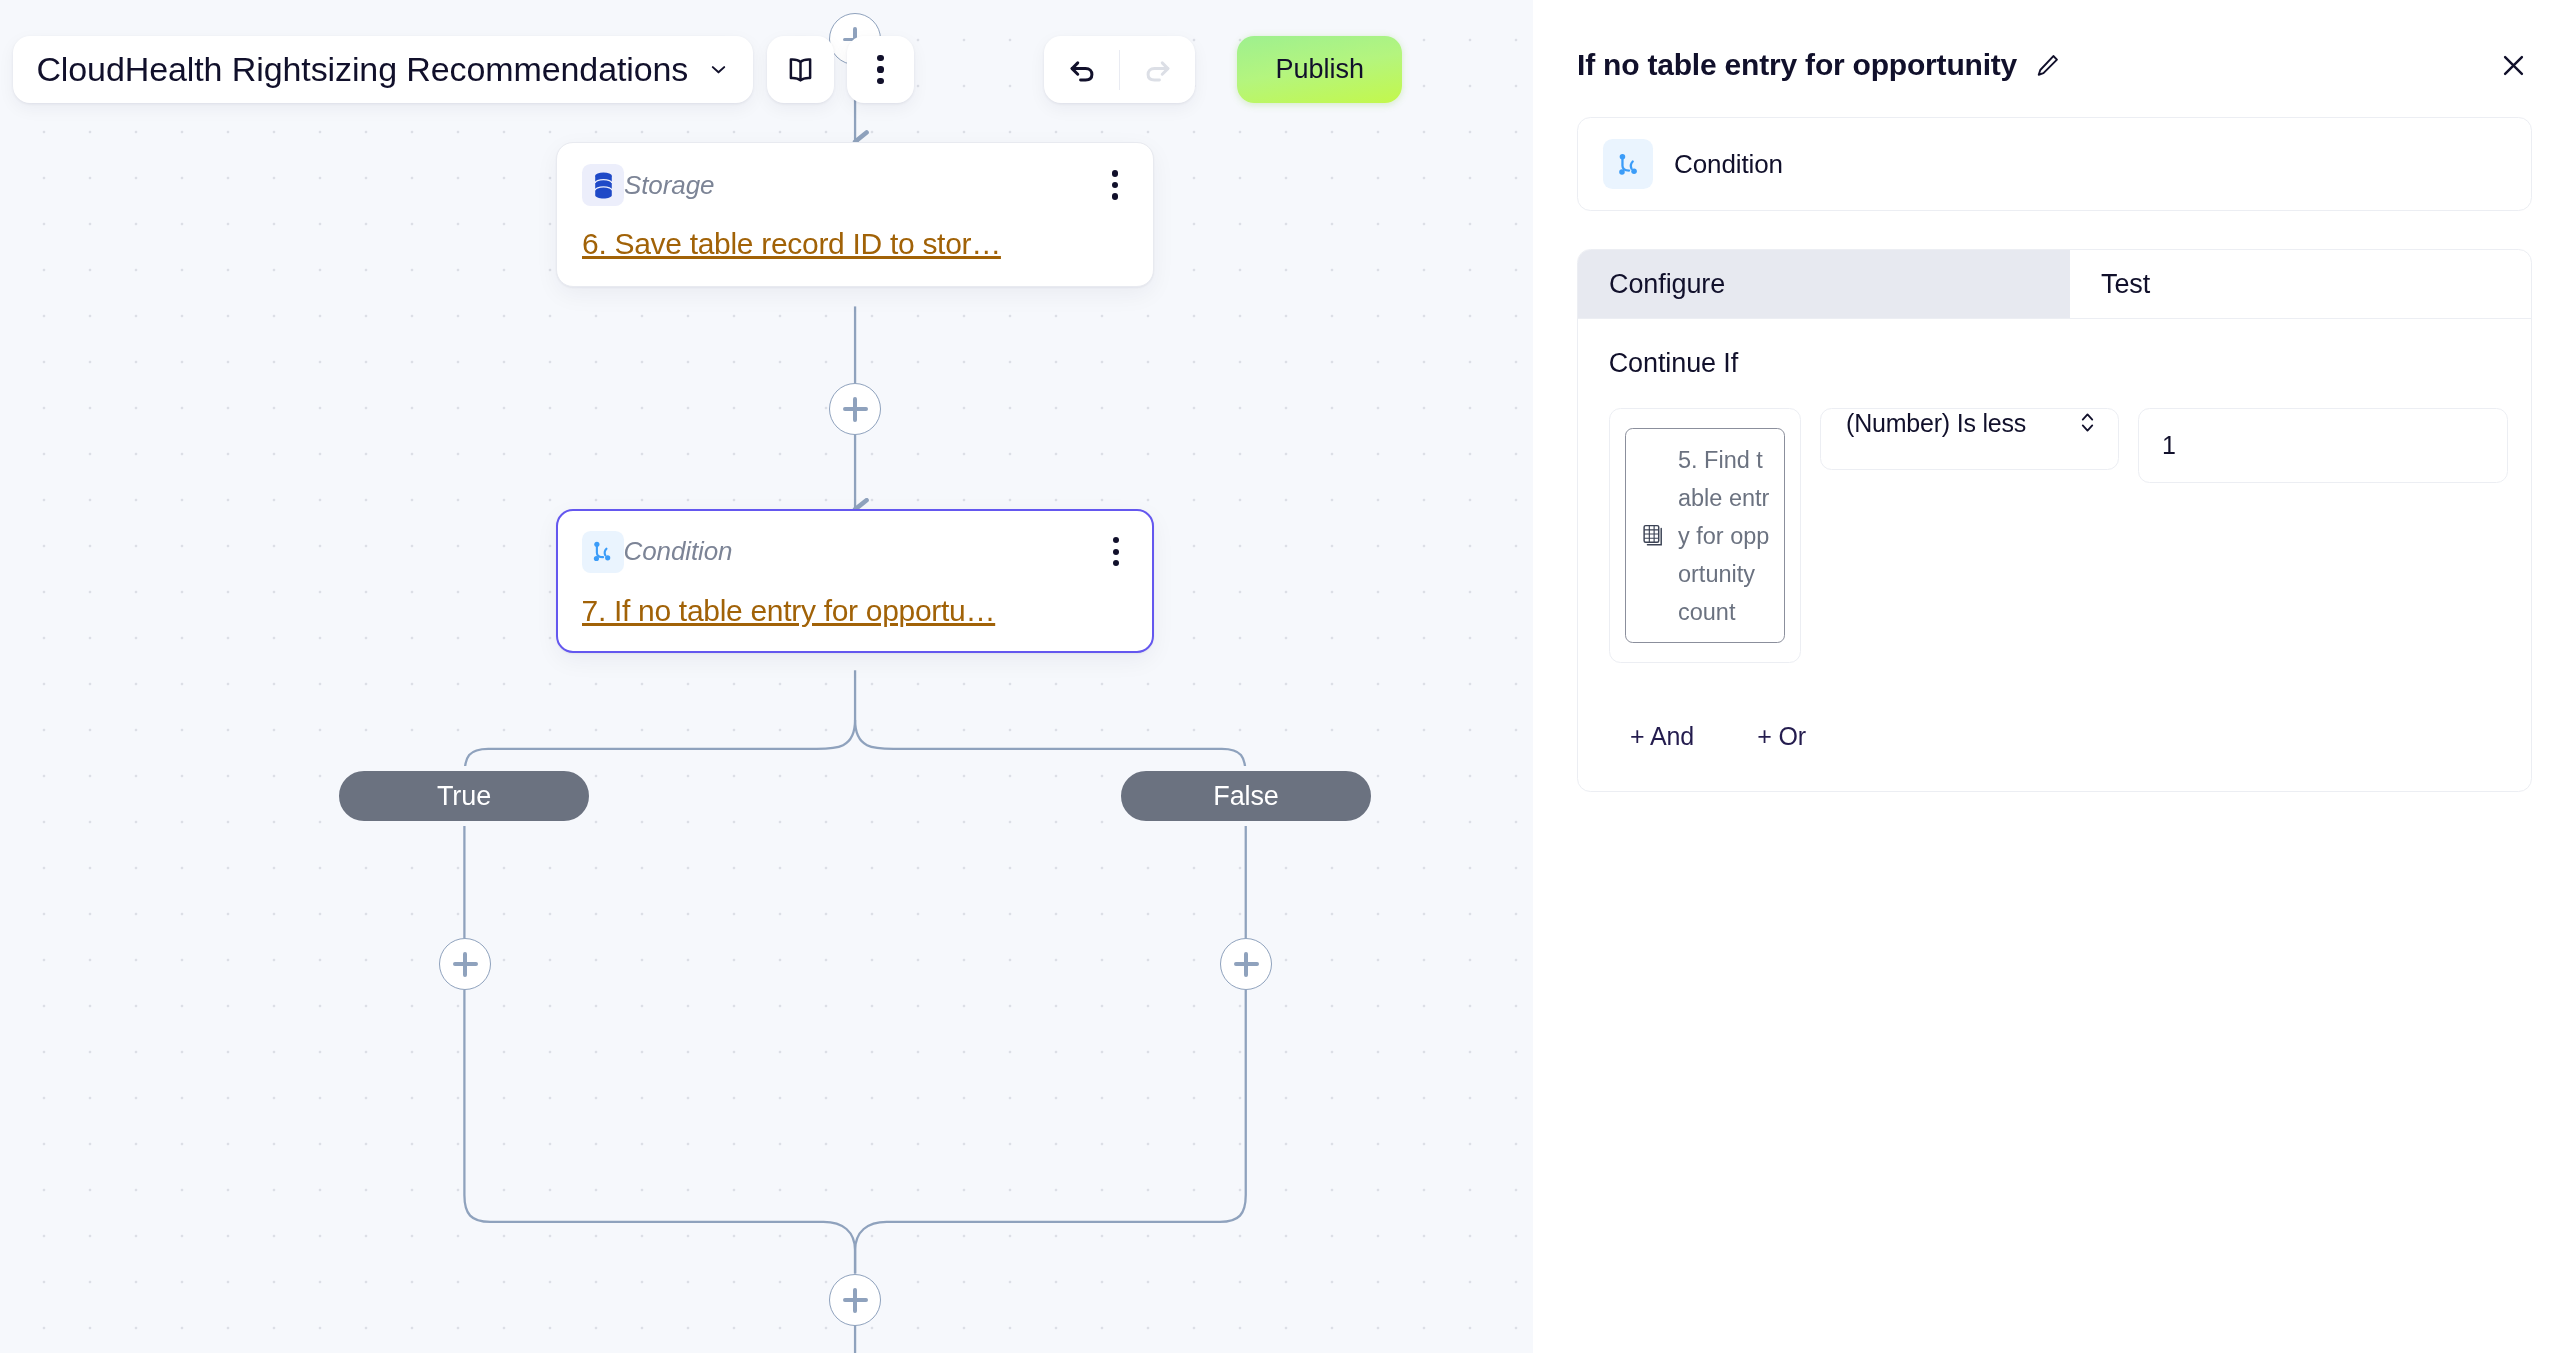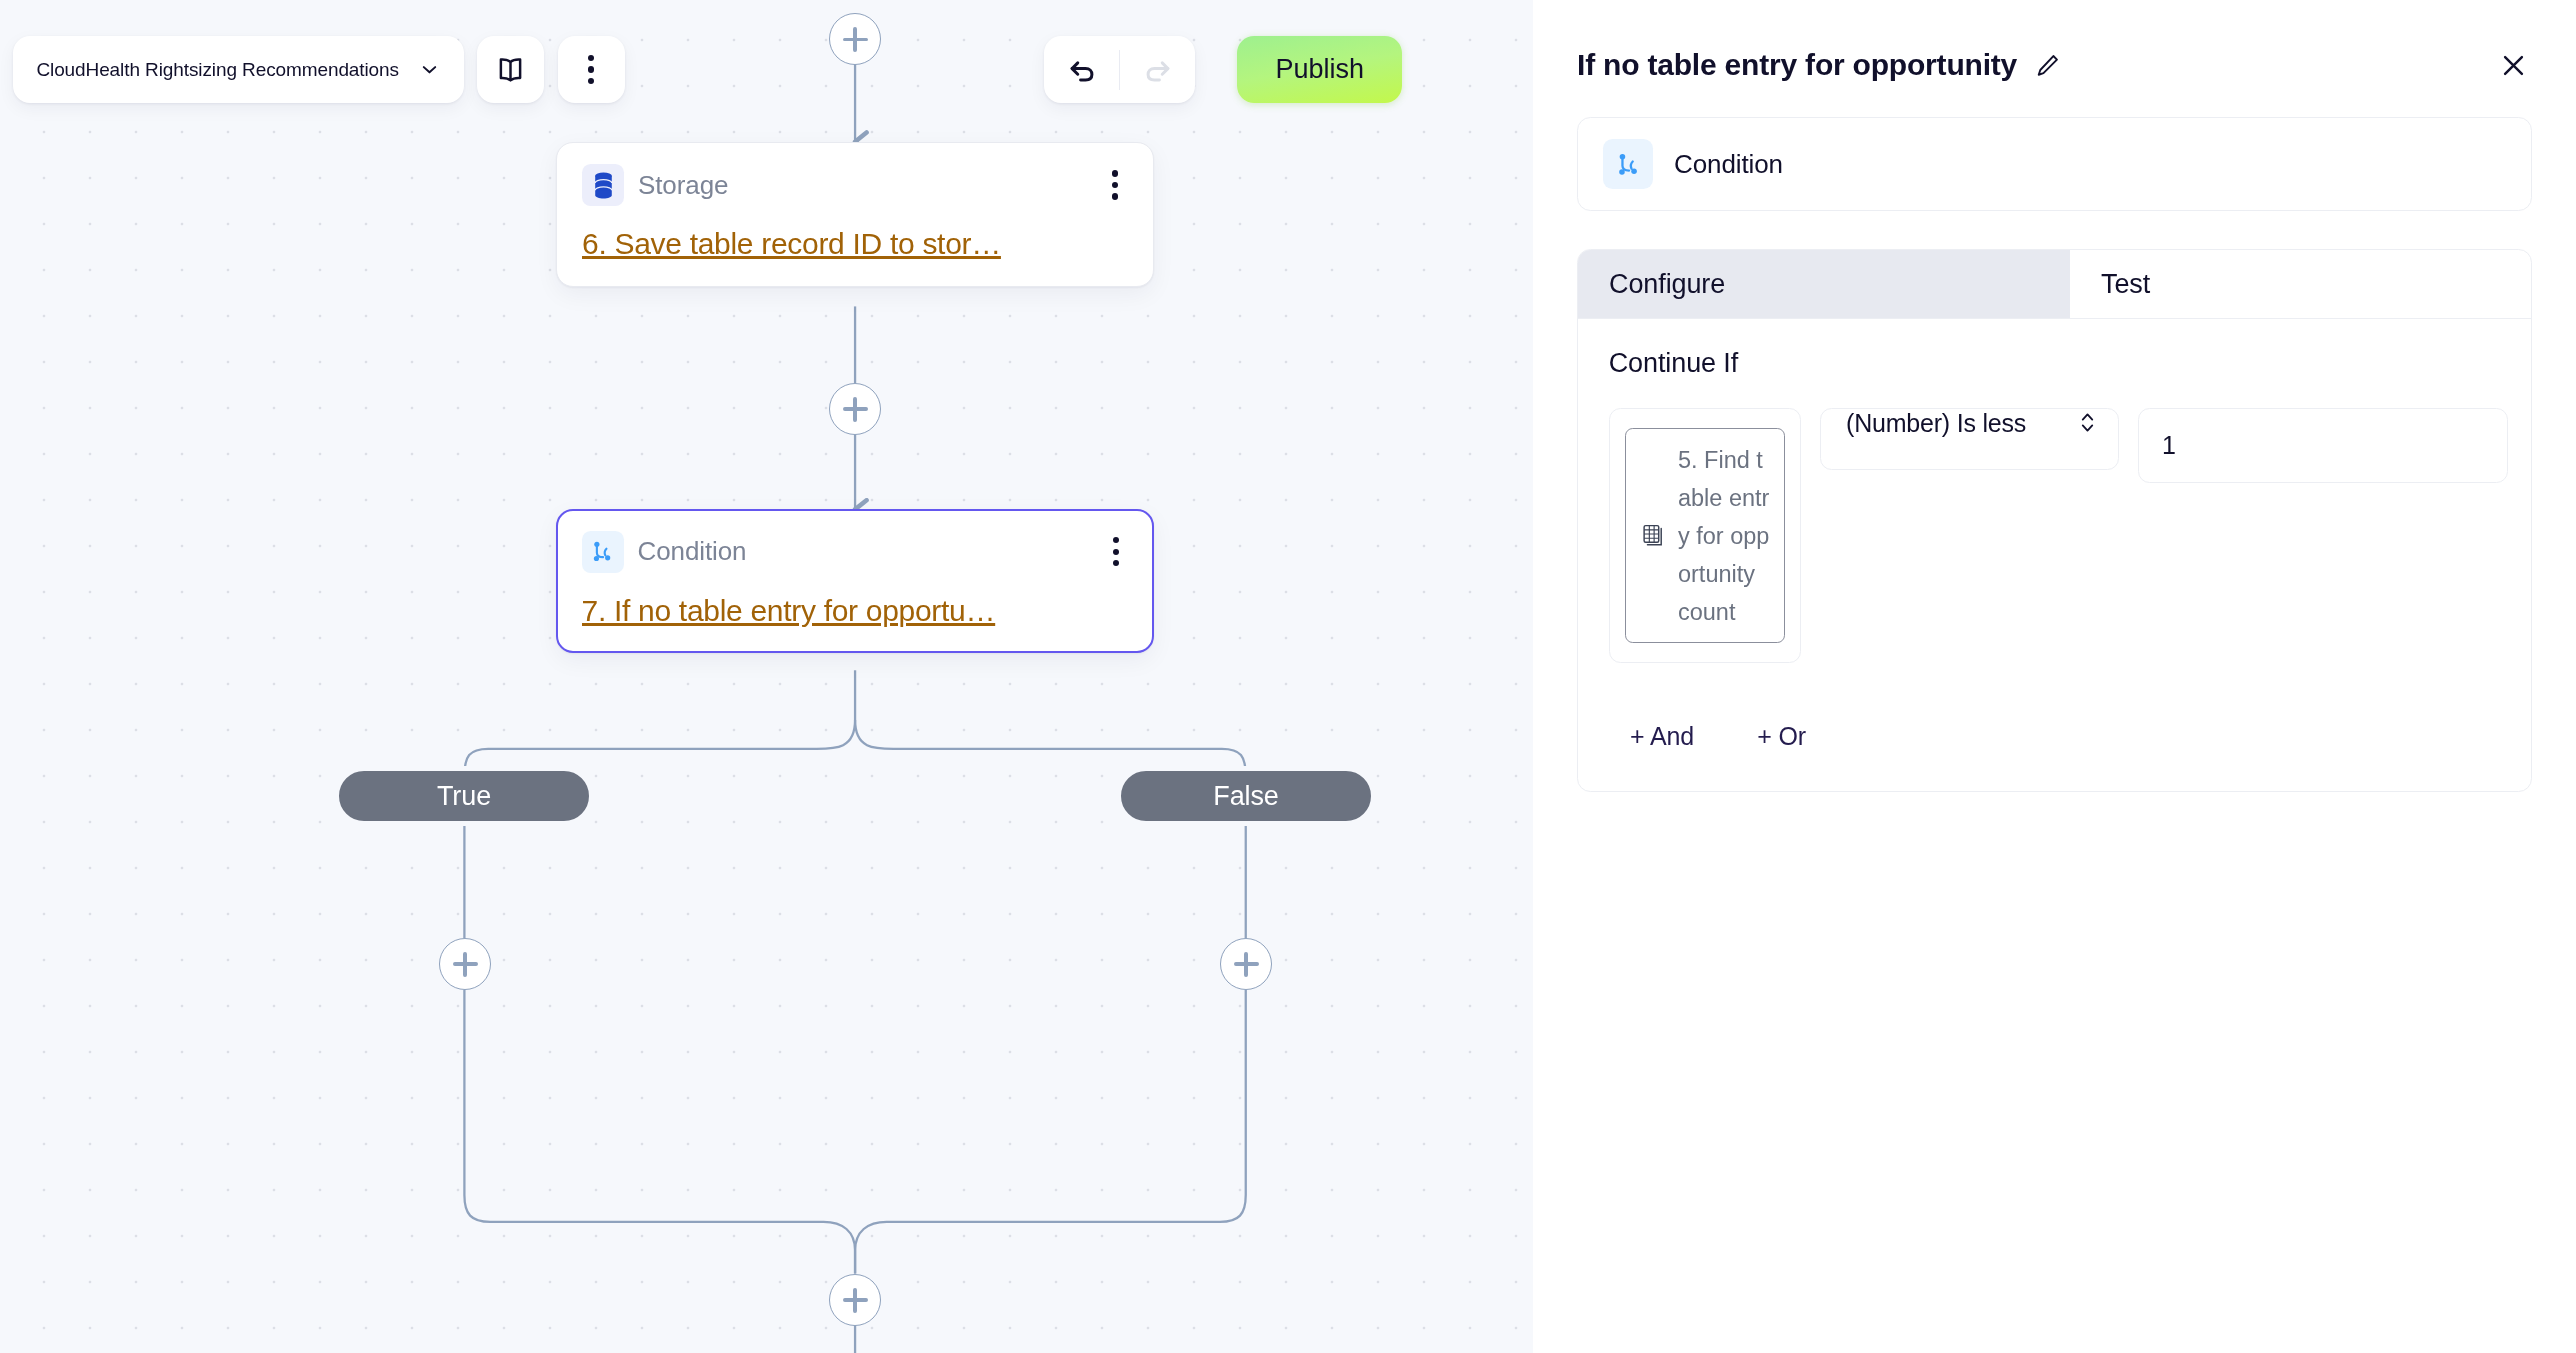--- a/index.html
+++ b/index.html
@@ -26,21 +26,21 @@
 
   
   .toolbar-left { position: absolute; left: 13.4px; top: 36px; display: flex; align-items: center; gap: 13.4px; z-index: 20; }
   .flow-title-btn {
     height: 67px; background: #fff; border-radius: 17px;
     display: flex; align-items: center; gap: 21px;
     padding: 0 25px 0 23px;
     box-shadow: 0 1px 2.9px rgba(20,20,50,.07), 0 5.7px 17px rgba(20,20,50,.05);
     cursor: pointer;
   }
-  .flow-title-text { font-size: 19px; color: #11102b; white-space: nowrap; letter-spacing: -0.1px; }
+  .flow-title-text { font-size: 34px; color: #11102b; white-space: nowrap; letter-spacing: -0.1px; }
   .chev { width: 19px; height: 19px; flex: 0 0 19px; }
   .icon-btn {
     width: 67px; height: 67px; background: #fff; border-radius: 17px;
     display: flex; align-items: center; justify-content: center;
     box-shadow: 0 1px 2.9px rgba(20,20,50,.07), 0 5.7px 17px rgba(20,20,50,.05);
     cursor: pointer;
   }
   .dots-v { display: flex; flex-direction: column; gap: 5.7px; align-items: center; }
   .dots-v i { width: 6.2px; height: 6.2px; border-radius: 50%; background: #11102b; display: block; }
 
@@ -62,21 +62,21 @@
 
   
   .node {
     position: absolute; width: 598px; background: #fff;
     border: 1.4px solid #e8eaf0; border-radius: 17px;
     padding: 21px 25px 25px 25px;
     box-shadow: 0 1px 1.9px rgba(20,20,50,.05), 0 7.7px 23px rgba(20,20,50,.05);
     cursor: pointer;
   }
   .node.selected { border: 2.9px solid #6457ef; padding: 19.6px 23.5px 23.5px 23.5px; }
-  .node-head { display: flex; align-items: center; gap: 14px; }
+  .node-head { display: flex; align-items: center; gap: 0; font-style: italic; }
   .node-type-icon { width: 42px; height: 42px; border-radius: 8.6px; display: flex; align-items: center; justify-content: center; flex: 0 0 42px; }
   .node-type-icon.storage { background: #eceefb; }
   .node-type-icon.condition { background: #eaf4fe; }
   .node-type-label { font-size: 26px; color: #7c8496; letter-spacing: -0.1px; }
   .node-menu { margin-left: auto; display: flex; flex-direction: column; gap: 5.3px; align-items: center; padding: 3.8px 9.6px; cursor: pointer; }
   .node-menu i { width: 6.2px; height: 6.2px; border-radius: 50%; background: #11102b; display: block; }
   .node-title { margin-top: 21px; font-size: 30px; color: #a16207; letter-spacing: -0.3px; white-space: nowrap; overflow: hidden; text-decoration: underline; }
 
   
   .branch-pill {

